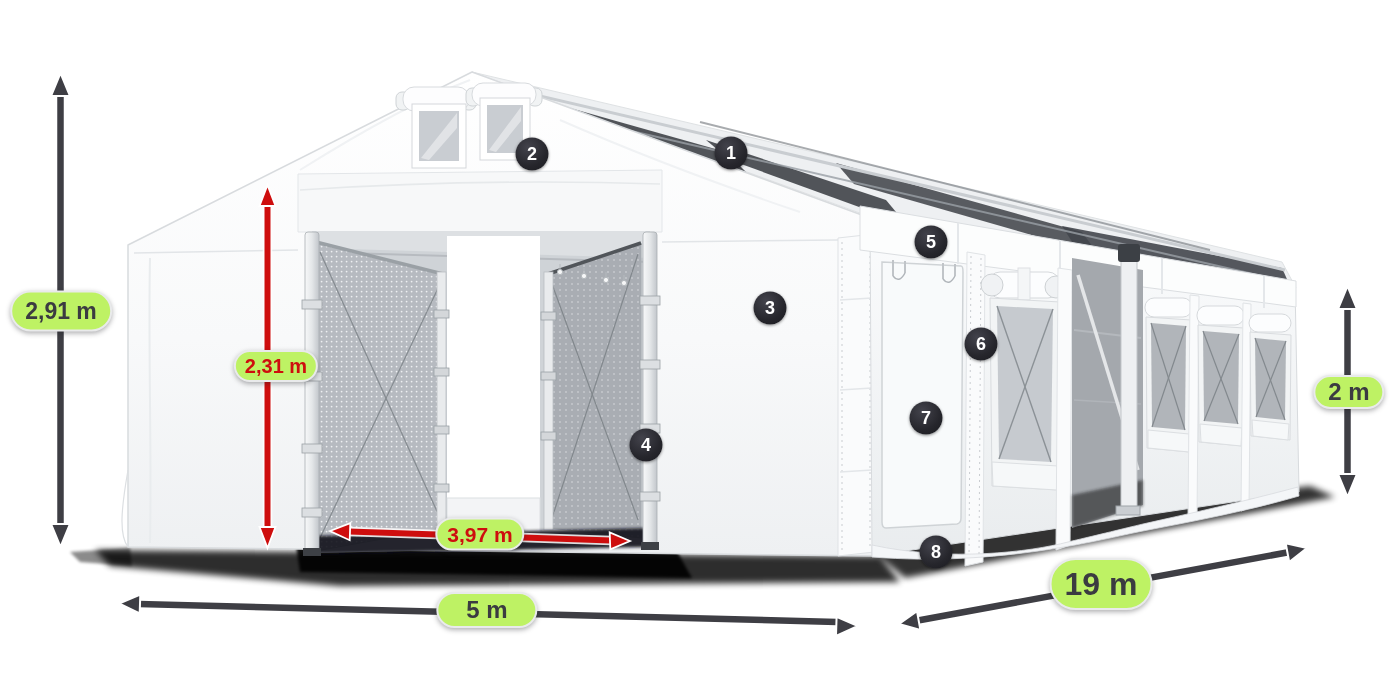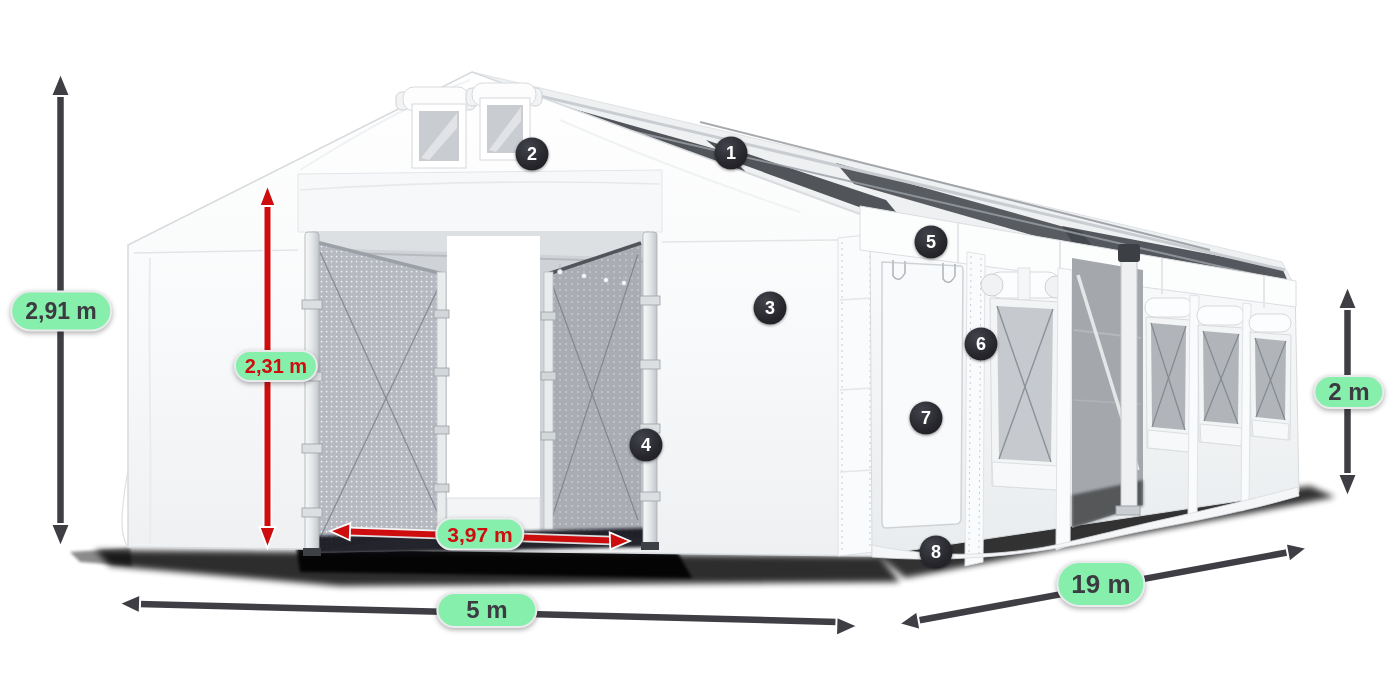--- a/index.html
+++ b/index.html
@@ -4,21 +4,21 @@
 <style>
   html,body{margin:0;padding:0;background:#ffffff;}
   .stage{
     position:relative;width:1400px;height:700px;overflow:hidden;
     background:#ffffff;
     font-family:"Liberation Sans", sans-serif;
   }
   .stage svg{position:absolute;left:0;top:0;}
   .pill{
     position:absolute;transform:translate(-50%,-50%);
-    background:#86efac;border:2px solid #e9eaeb;border-radius:40px;
+    background:#bef264;border:2px solid #e9eaeb;border-radius:40px;
     box-shadow:0 2px 5px rgba(30,30,35,.35);
     color:#3b3b41;font-weight:bold;line-height:1;white-space:nowrap;
     display:flex;align-items:center;justify-content:center;z-index:5;
   }
   .pill.red{color:#ce0e0e;}
   .callout{
     position:absolute;transform:translate(-50%,-50%);
     width:33px;height:33px;border-radius:50%;
     background:radial-gradient(circle at 38% 30%, #43434c 0%, #26262c 60%, #1a1a1f 100%);
     color:#ffffff;font-weight:bold;font-size:18px;
@@ -301,21 +301,21 @@
       <polygon points="330,531 350.3,523.2 349.7,540.2" fill="#ce0e0e" stroke="#ffffff" stroke-width="1.8"></polygon>
       <polygon points="630,541 609.7,532.3 610.3,549.3" fill="#ce0e0e" stroke="#ffffff" stroke-width="1.8"></polygon>
     </g>
   </g>
 </svg>
 
   <div class="pill" style="left:61px;top:311px;font-size:23px;padding:7px 13px;">2,91 m</div>
   <div class="pill red" style="left:276px;top:366px;font-size:20px;padding:4px 9px;">2,31 m</div>
   <div class="pill red" style="left:480px;top:534px;font-size:21px;padding:4px 10px;">3,97 m</div>
   <div class="pill" style="left:487px;top:610px;font-size:24px;padding:4px 28px;">5 m</div>
-  <div class="pill" style="left:1101px;top:584px;font-size:26px;padding:8px 13px;">19 m</div>
+  <div class="pill" style="left:1101px;top:584px;font-size:32px;padding:8px 13px;">19 m</div>
   <div class="pill" style="left:1349px;top:392px;font-size:24px;padding:3px 13px;">2 m</div>
 
   <div class="callout" style="left:731px;top:153px;">1</div>
   <div class="callout" style="left:532px;top:154px;">2</div>
   <div class="callout" style="left:770px;top:308px;">3</div>
   <div class="callout" style="left:646px;top:445px;">4</div>
   <div class="callout" style="left:931px;top:242px;">5</div>
   <div class="callout" style="left:981px;top:344px;">6</div>
   <div class="callout" style="left:926px;top:418px;">7</div>
   <div class="callout" style="left:936px;top:552px;">8</div>

